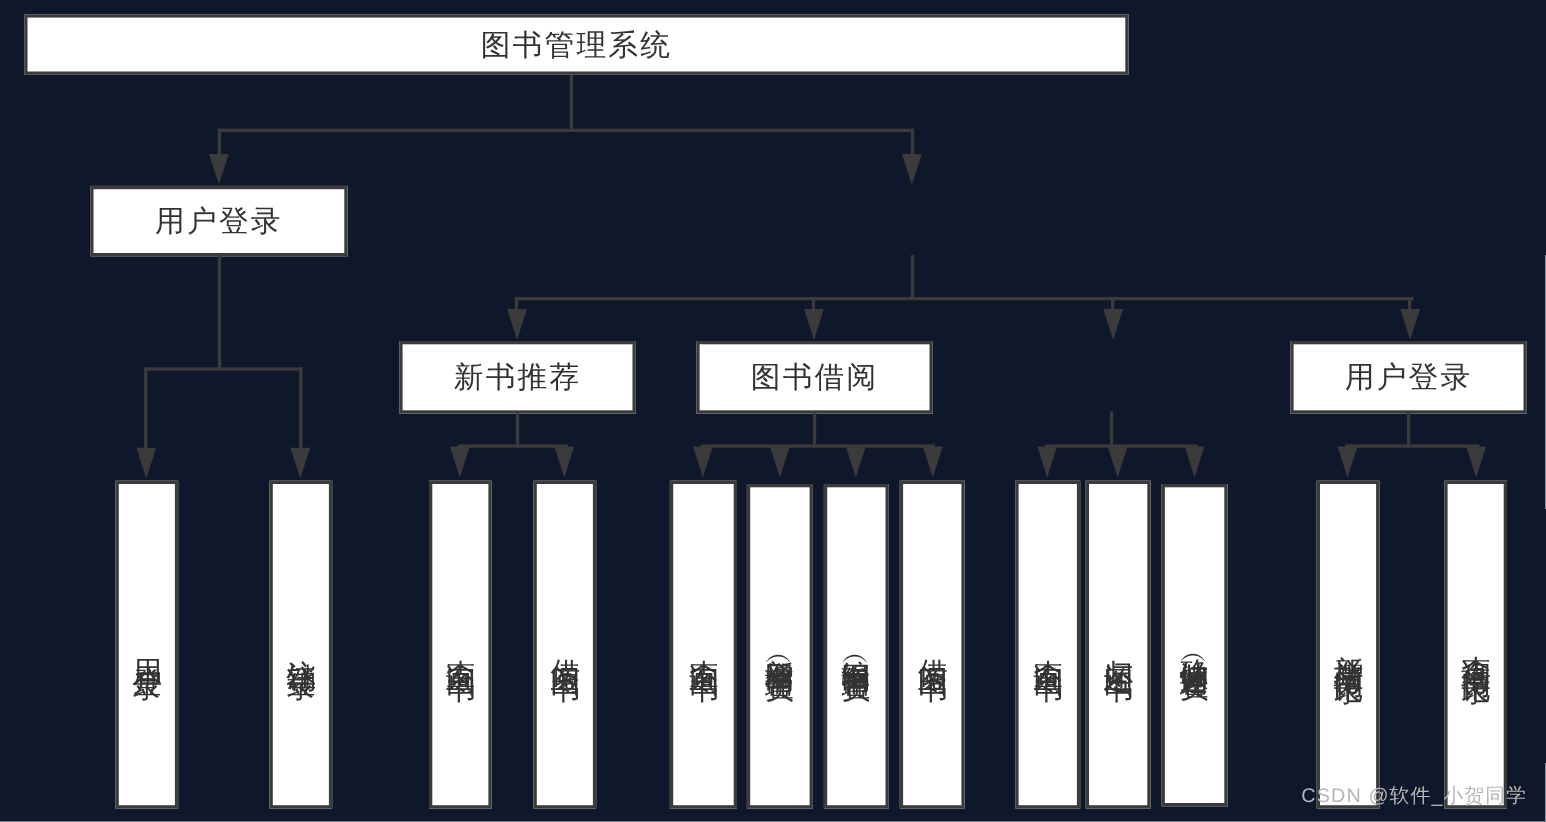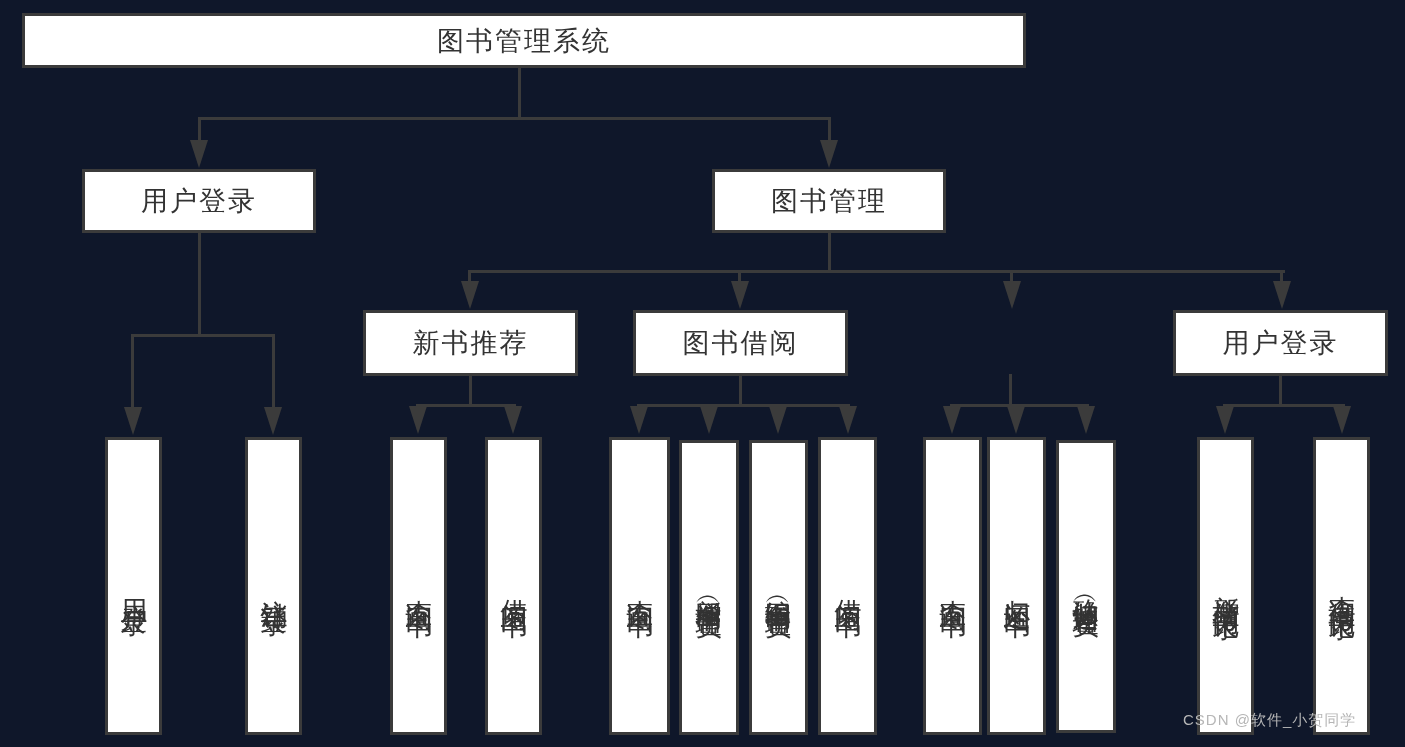--- a/index.html
+++ b/index.html
@@ -22,44 +22,41 @@
   .hline,.vline{position:absolute;background:#3b3b3b;}
   .hline{height:3px;}
   .vline{width:3px;}
   .arrow{
     position:absolute;width:0;height:0;
     border-left:9px solid transparent;border-right:9px solid transparent;
     border-top:28px solid #3b3b3b;
   }
   .watermark{
     position:absolute;left:1183px;top:711px;width:222px;
-    font-size:15px;letter-spacing:1px;color:#b6b6b6;white-space:nowrap;z-index:5;
+    font-size:18px;letter-spacing:1px;color:#b6b6b6;white-space:nowrap;z-index:5;
   }
 </style>
 </head>
 <body>
 
 <div class="canvas">
 
   <div class="box box-h" style="left:22px;top:13px;width:1004px;height:55px">
     <span class="lbl">图书管理系统</span>
   </div>
 
   <i class="vline" style="left:518px;top:68px;height:50px"></i>
   <i class="hline" style="left:198px;top:117px;width:633px"></i>
   <i class="vline" style="left:198px;top:117px;height:26px"></i>
   <i class="vline" style="left:828px;top:117px;height:26px"></i>
   <i class="arrow" style="left:190px;top:140px"></i>
   <i class="arrow" style="left:820px;top:140px"></i>
 
   <div class="box box-h" style="left:82px;top:169px;width:234px;height:64px">
     <span class="lbl">用户登录</span>
-  </div>
-  <div class="box box-h" style="left:712px;top:169px;width:234px;height:64px">
-    <span class="lbl">图书管理</span>
   </div>
 
   <i class="vline" style="left:198px;top:232px;height:104px"></i>
   <i class="hline" style="left:131px;top:334px;width:144px"></i>
   <i class="vline" style="left:131px;top:334px;height:76px"></i>
   <i class="vline" style="left:272px;top:334px;height:76px"></i>
   <i class="arrow" style="left:124px;top:407px"></i>
   <i class="arrow" style="left:264px;top:407px"></i>
 
   <i class="vline" style="left:828px;top:232px;height:40px"></i>

